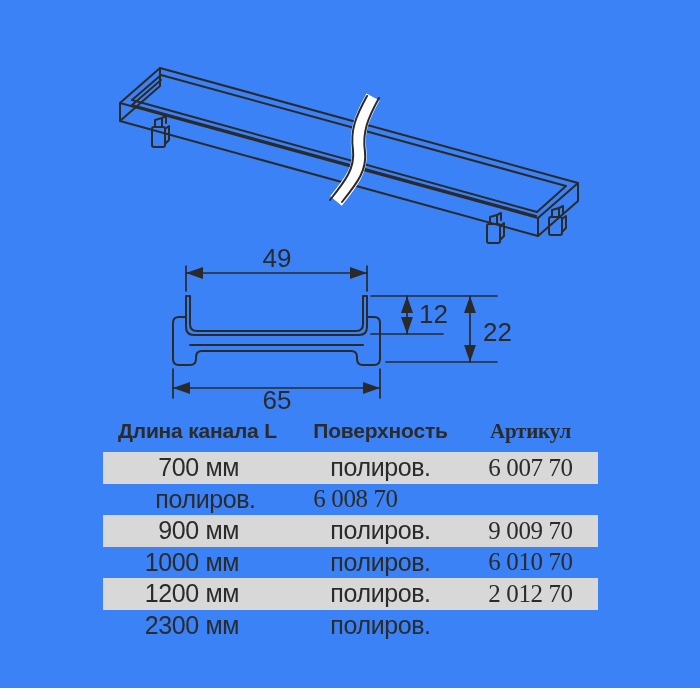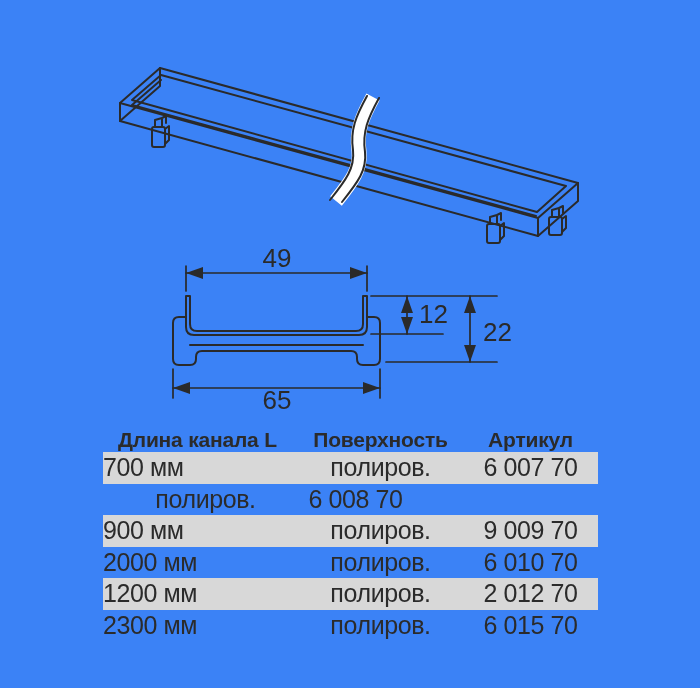--- a/index.html
+++ b/index.html
@@ -15,26 +15,26 @@
   .drawing-svg .eraser{stroke:#ffffff;stroke-width:15;stroke-linecap:butt;}
   .drawing-svg text{
     fill:#2a2a2a;stroke:none;font-family:"Liberation Sans",sans-serif;
     font-size:26px;
   }
   
   .spec-table{
     position:absolute;left:103px;top:419px;width:495px;
     color:#2b2b2b;font-size:25px;letter-spacing:-0.4px;
   }
-  .thead{display:flex;height:33px;align-items:flex-end;font-weight:bold;font-size:21px;letter-spacing:-0.2px;}
+  .thead{display:flex;height:33px;align-items:flex-start;font-weight:bold;font-size:21px;letter-spacing:-0.2px;}
   .trow{display:flex;height:31.5px;align-items:center;}
   .trow.striped{background:#d8d8d8;}
-  .c-len{width:175px;text-align:left;padding-right:39px;box-sizing:border-box;}
+  .c-len{width:175px;text-align:right;padding-right:39px;box-sizing:border-box;}
   .c-surf{width:205px;text-align:center;}
-  .c-art{width:115px;text-align:center;padding-right:20px;box-sizing:border-box;}
+  .c-art{width:115px;text-align:center;padding-right:20px;box-sizing:border-box;font-family:Liberation Serif, serif;}
   .h-len{width:175px;text-align:left;padding-left:15px;box-sizing:border-box;}
 </style>
 </head>
 <body>
 
 <div class="page">
 
   <svg class="drawing-svg" viewBox="0 0 700 700">
     <defs>
       <marker id="ah" viewBox="0 0 10 7" refX="10" refY="3.5" markerWidth="10" markerHeight="7" orient="auto-start-reverse">
@@ -135,29 +135,28 @@
     <div class="trow">
       <div class="c-surf">полиров.</div>
       <div class="c-art">6 008 70</div>
     </div>
     <div class="trow striped">
       <div class="c-len">900 мм</div>
       <div class="c-surf">полиров.</div>
       <div class="c-art">9 009 70</div>
     </div>
     <div class="trow">
-      <div class="c-len">2000 мм</div>
+      <div class="c-len">1000 мм</div>
       <div class="c-surf">полиров.</div>
       <div class="c-art">6 010 70</div>
     </div>
     <div class="trow striped">
       <div class="c-len">1200 мм</div>
       <div class="c-surf">полиров.</div>
       <div class="c-art">2 012 70</div>
     </div>
     <div class="trow">
       <div class="c-len">2300 мм</div>
       <div class="c-surf">полиров.</div>
-      <div class="c-art">6 015 70</div>
     </div>
   </div>
 
 </div>
 
 </body></html>

